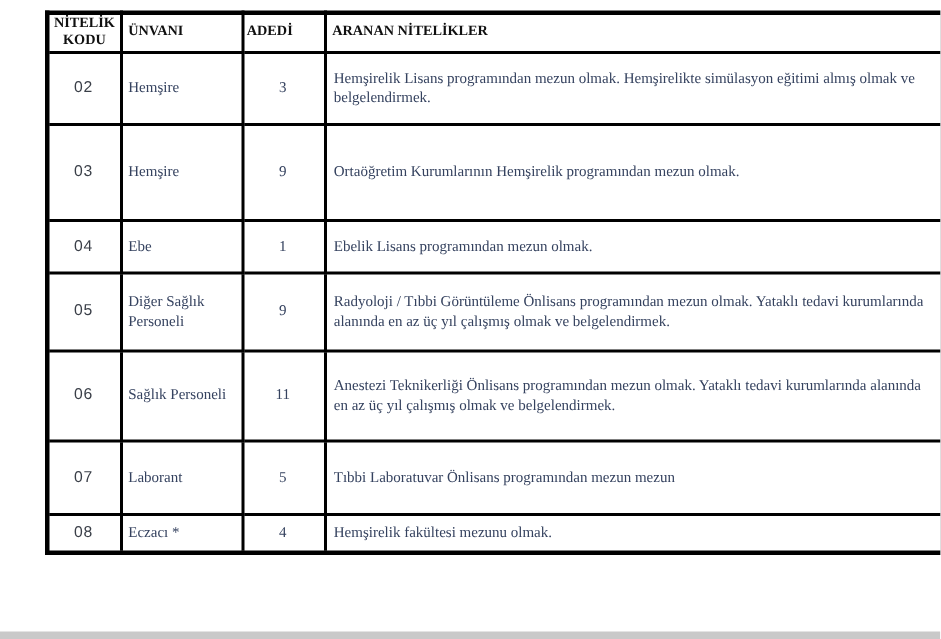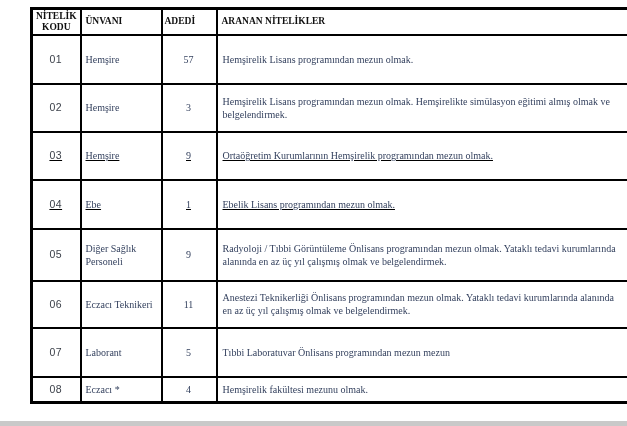--- a/index.html
+++ b/index.html
@@ -45,24 +45,24 @@
     font-family:"Liberation Sans", sans-serif;
     font-size:10.5px;color:#3a3f48;letter-spacing:.5px;
   }
   td.count{text-align:center;}
   td.title{padding-left:4px;}
   td.req{padding-left:5px;padding-right:8px;}
 
   tr.r-h{height:26px;}
   tr.r1{height:49px;}
   tr.r2{height:48px;}
-  tr.r3{height:48px;text-decoration:underline;}
-  tr.r4{height:49px;text-decoration:underline;}
+  tr.r3{height:64px;}
+  tr.r4{height:35px;}
   tr.r5{height:52px;}
-  tr.r6{height:47px;}
+  tr.r6{height:60px;}
   tr.r7{height:49px;margin-top:21px;}
   tr.r8{height:26px;}
 
   .page-edge{
     position:absolute;left:0;right:0;bottom:0;height:5px;
     background:#c9c9c9;
   }
 </style>
 </head>
 <body>
@@ -77,26 +77,20 @@
     </colgroup>
     <thead>
       <tr class="r-h">
         <th class="code">NİTELİK KODU</th>
         <th class="title">ÜNVANI</th>
         <th class="count">ADEDİ</th>
         <th class="req">ARANAN NİTELİKLER</th>
       </tr>
     </thead>
     <tbody>
-      <tr class="r1">
-        <td class="code">01</td>
-        <td class="title">Hemşire</td>
-        <td class="count">57</td>
-        <td class="req">Hemşirelik Lisans programından mezun olmak.</td>
-      </tr>
       <tr class="r2">
         <td class="code">02</td>
         <td class="title">Hemşire</td>
         <td class="count">3</td>
         <td class="req">Hemşirelik Lisans programından mezun olmak. Hemşirelikte simülasyon eğitimi almış olmak ve belgelendirmek.</td>
       </tr>
       <tr class="r3">
         <td class="code">03</td>
         <td class="title">Hemşire</td>
         <td class="count">9</td>
@@ -109,21 +103,21 @@
         <td class="req">Ebelik Lisans programından mezun olmak.</td>
       </tr>
       <tr class="r5">
         <td class="code">05</td>
         <td class="title">Diğer Sağlık Personeli</td>
         <td class="count">9</td>
         <td class="req">Radyoloji / Tıbbi Görüntüleme Önlisans programından mezun olmak. Yataklı tedavi kurumlarında alanında en az üç yıl çalışmış olmak ve belgelendirmek.</td>
       </tr>
       <tr class="r6">
         <td class="code">06</td>
-        <td class="title">Eczacı Teknikeri</td>
+        <td class="title">Sağlık Personeli</td>
         <td class="count">11</td>
         <td class="req">Anestezi Teknikerliği Önlisans programından mezun olmak. Yataklı tedavi kurumlarında alanında en az üç yıl çalışmış olmak ve belgelendirmek.</td>
       </tr>
       <tr class="r7">
         <td class="code">07</td>
         <td class="title">Laborant</td>
         <td class="count">5</td>
         <td class="req">Tıbbi Laboratuvar Önlisans programından mezun mezun</td>
       </tr>
       <tr class="r8">

